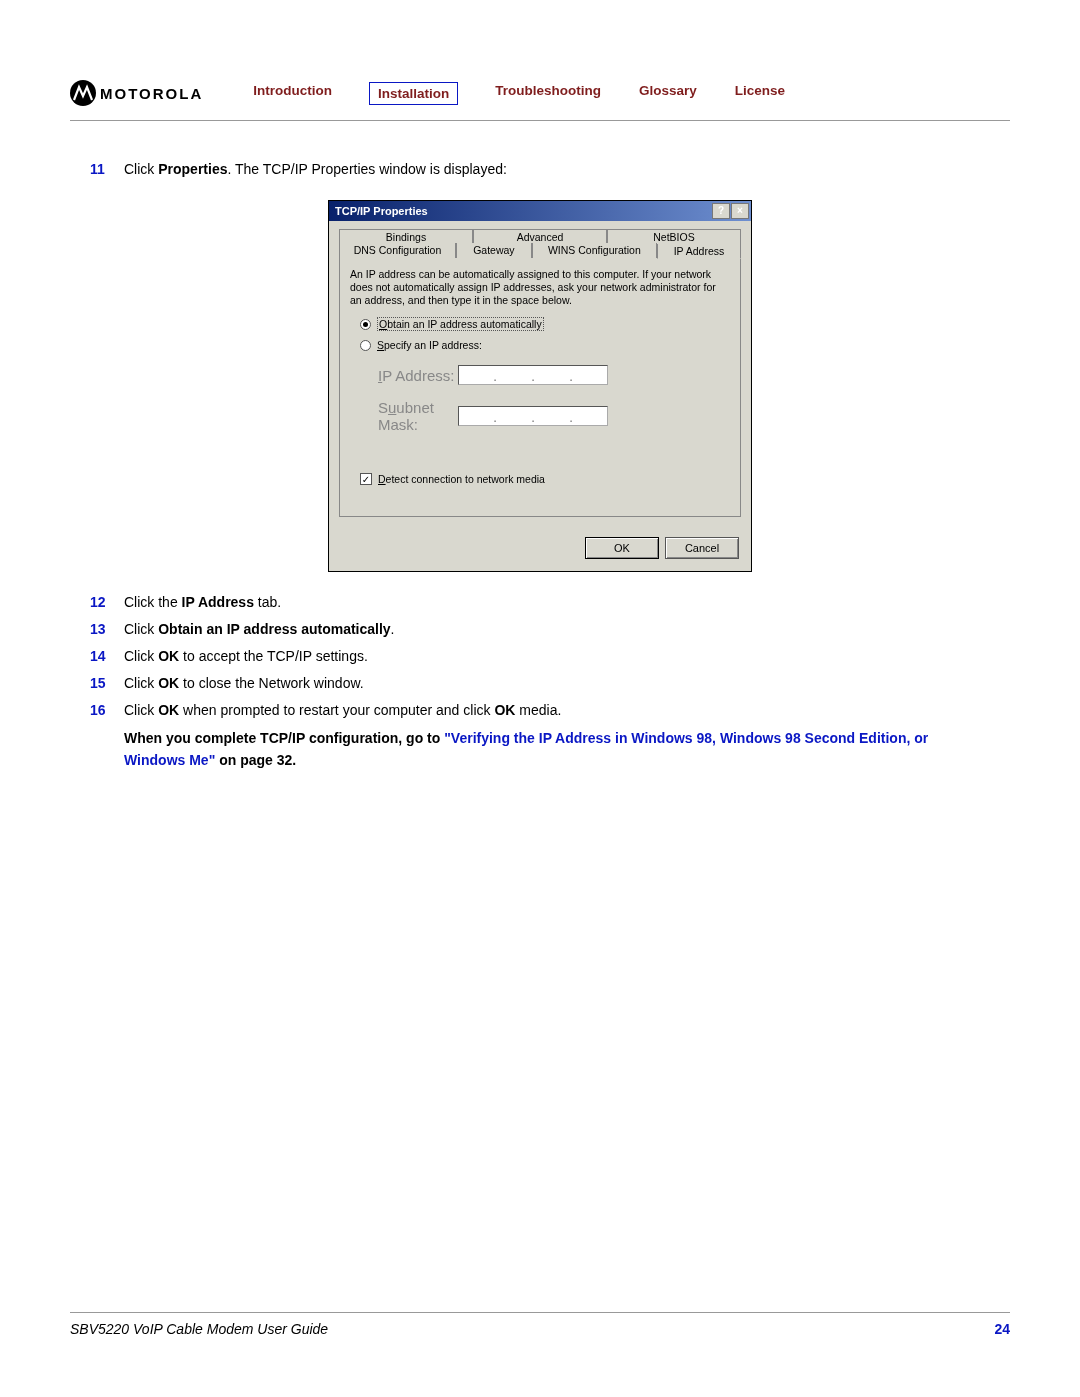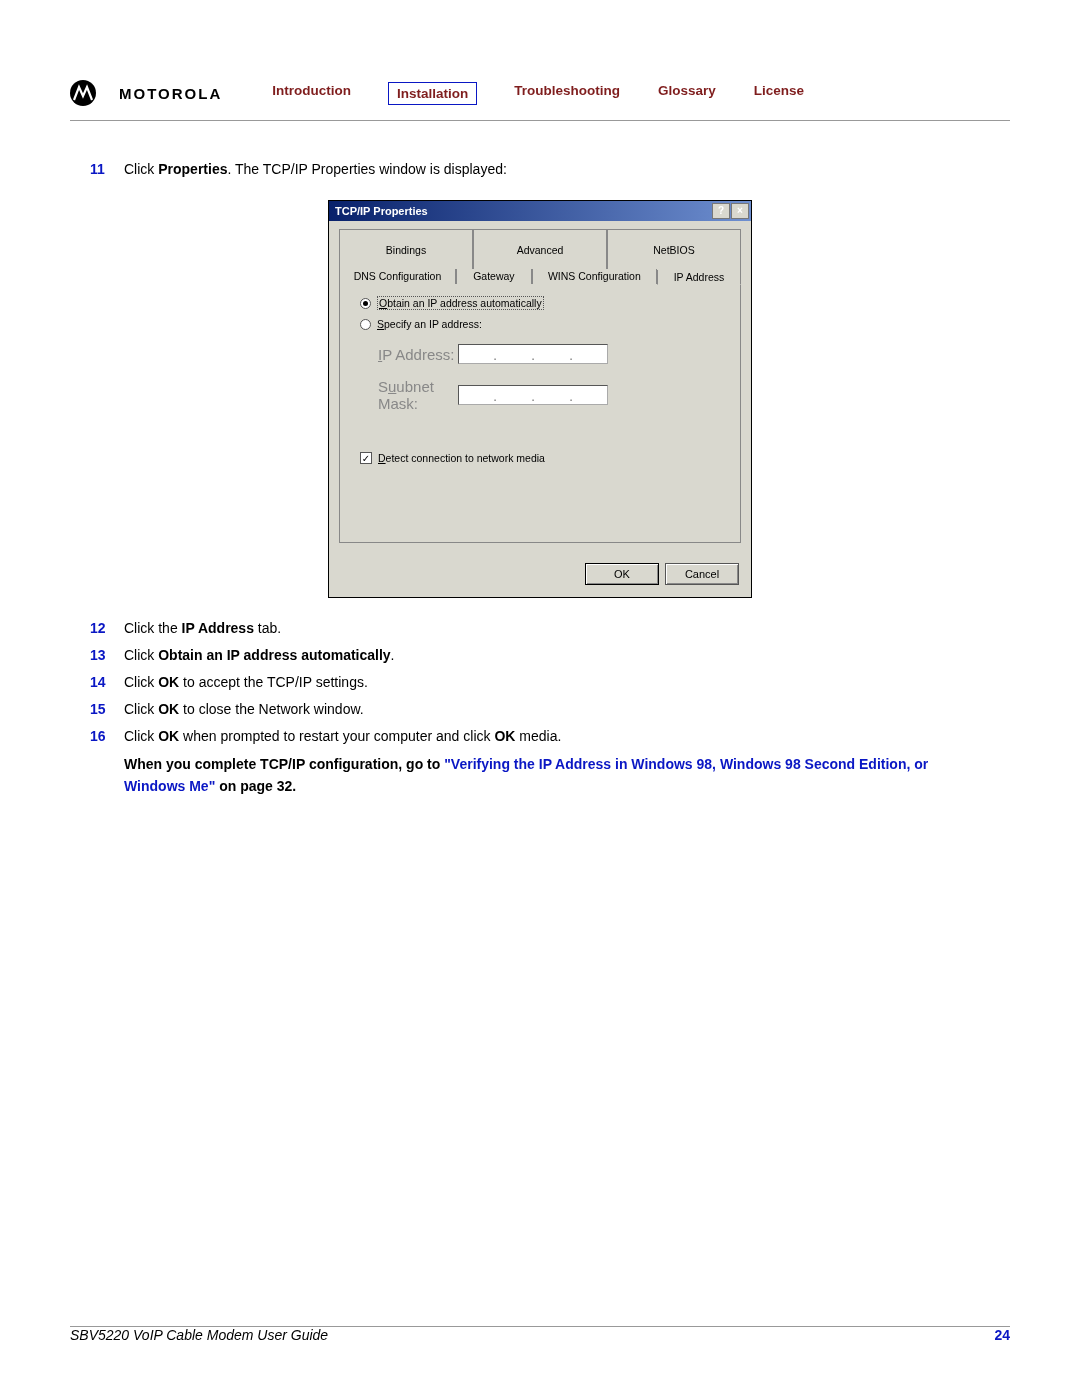--- a/index.html
+++ b/index.html
@@ -19,21 +19,21 @@
   .topbar {
     display: flex;
     align-items: center;
     gap: 30px;
     padding-bottom: 14px;
     border-bottom: 1px solid #999;
   }
   .logo-wrap {
     display: flex;
     align-items: center;
-    gap: 23px;
+    gap: 4px;
     margin-right: 20px;
   }
   .logo-badge {
     width: 26px; height: 26px;
     border-radius: 50%;
     background: #000;
     position: relative;
   }
   .logo-badge svg { position:absolute; top:0; left:0; }
   .logo-text {
@@ -113,21 +113,21 @@
     font-size:10px;
     font-weight:bold;
     line-height:1;
     cursor:pointer;
   }
   .dlg-body { padding: 8px 10px 10px 10px; }
   .tabs { display:flex; margin-bottom:-1px; }
   .tab, .tab2 {
     background:#d9d8cf;
     border:1px solid #888; border-bottom:none;
-    padding:14px 0;
+    padding:1px 0;
     font-size:10.5px;
     text-align:center;
     cursor:pointer;
   }
   .row1 .tab { flex:1; }
   .row2 { display:flex; border:none; }
   .row2 .tab2 { border-top:none; padding:1px 4px; }
   .tab-active { background:#d9d8cf; font-weight:normal; border-bottom:1px solid #d9d8cf; position:relative; top:1px;}
   .tabpanel {
     border:1px solid #888;
@@ -186,23 +186,24 @@
     background:#d9d8cf;
     border:1px solid #555;
     box-shadow: inset 1px 1px 0 #fff, inset -1px -1px 0 #888;
     font-size:11px;
     cursor:pointer;
   }
   .dlg-btn.primary { border:1.5px solid #000; }
 
   
   .footer {
-    position:absolute; bottom:54px; left:70px; right:70px;
+    position:absolute; bottom:60px; left:70px; right:70px;
     border-top:1px solid #999;
     display:flex; justify-content:space-between;
+    padding-top:8px;
     font-style:italic;
     font-size:14px;
   }
   .page-num { color:#0a17c4; font-weight:bold; font-style:normal; }
   .underline { text-decoration: underline; }
 </style>
 </head>
 <body>
 
 <div class="page">
@@ -247,20 +248,21 @@
           <div class="tab">Advanced</div>
           <div class="tab">NetBIOS</div>
         </div>
         <div class="tabs row2">
           <div class="tab2" style="flex:1.3">DNS Configuration</div>
           <div class="tab2" style="flex:0.8">Gateway</div>
           <div class="tab2" style="flex:1.4">WINS Configuration</div>
           <div class="tab2 tab-active" style="flex:0.9">IP Address</div>
         </div>
         <div class="tabpanel">
+          <div class="desc">An IP address can be automatically assigned to this computer. If your network does not automatically assign IP addresses, ask your network administrator for an address, and then type it in the space below.</div>
 
           <div class="radio-row">
             <div class="radio-dot">
                   <div class="inner"></div>
                 </div>
             <span class="dotted"><span class="underline">O</span><span>btain an IP address automatically</span></span>
           </div>
           <div class="radio-row">
             <div class="radio-dot"></div>
             <span><span class="underline">S</span><span>pecify an IP address:</span></span>

